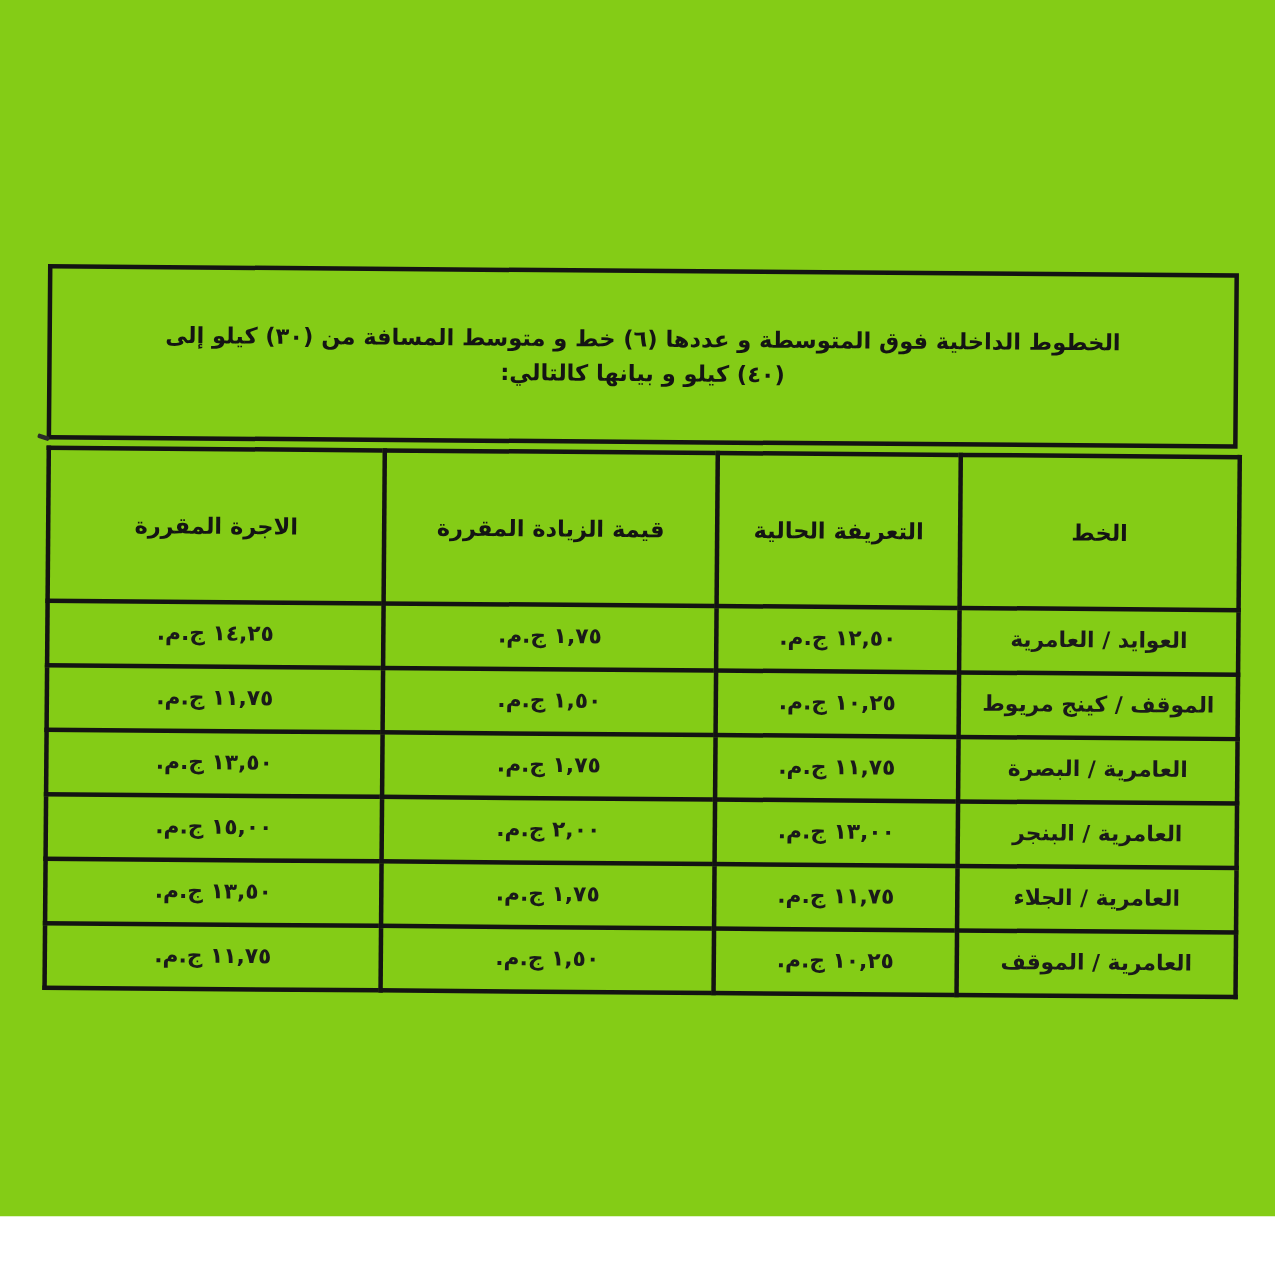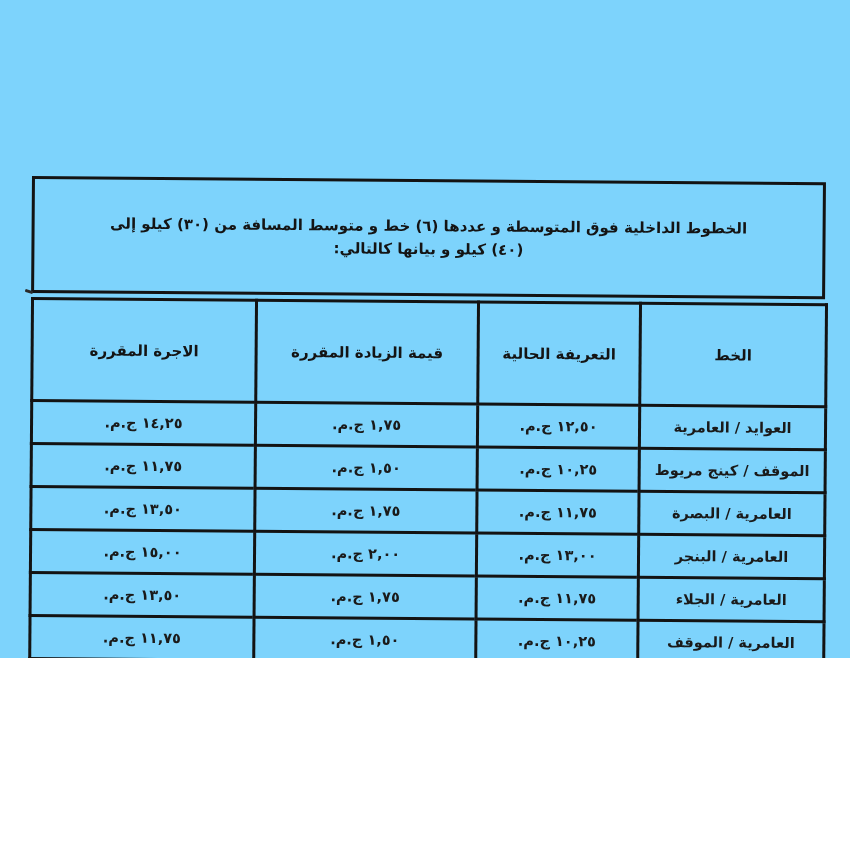--- a/index.html
+++ b/index.html
@@ -3,22 +3,22 @@
 <meta charset="utf-8">
 <style>
   html, body {
     margin: 0;
     padding: 0;
     background: #ffffff;
   }
   .page {
     position: relative;
     width: 850px;
-    height: 658px;
-    background: #7dd3fc;
+    height: 811px;
+    background: #84cc16;
     overflow: hidden;
     font-family: "DejaVu Sans", sans-serif;
     color: #1a1a1a;
     text-decoration: underline;
   }
   
   .sheet {
     position: absolute;
     left: 32px;
     top: 176px;

